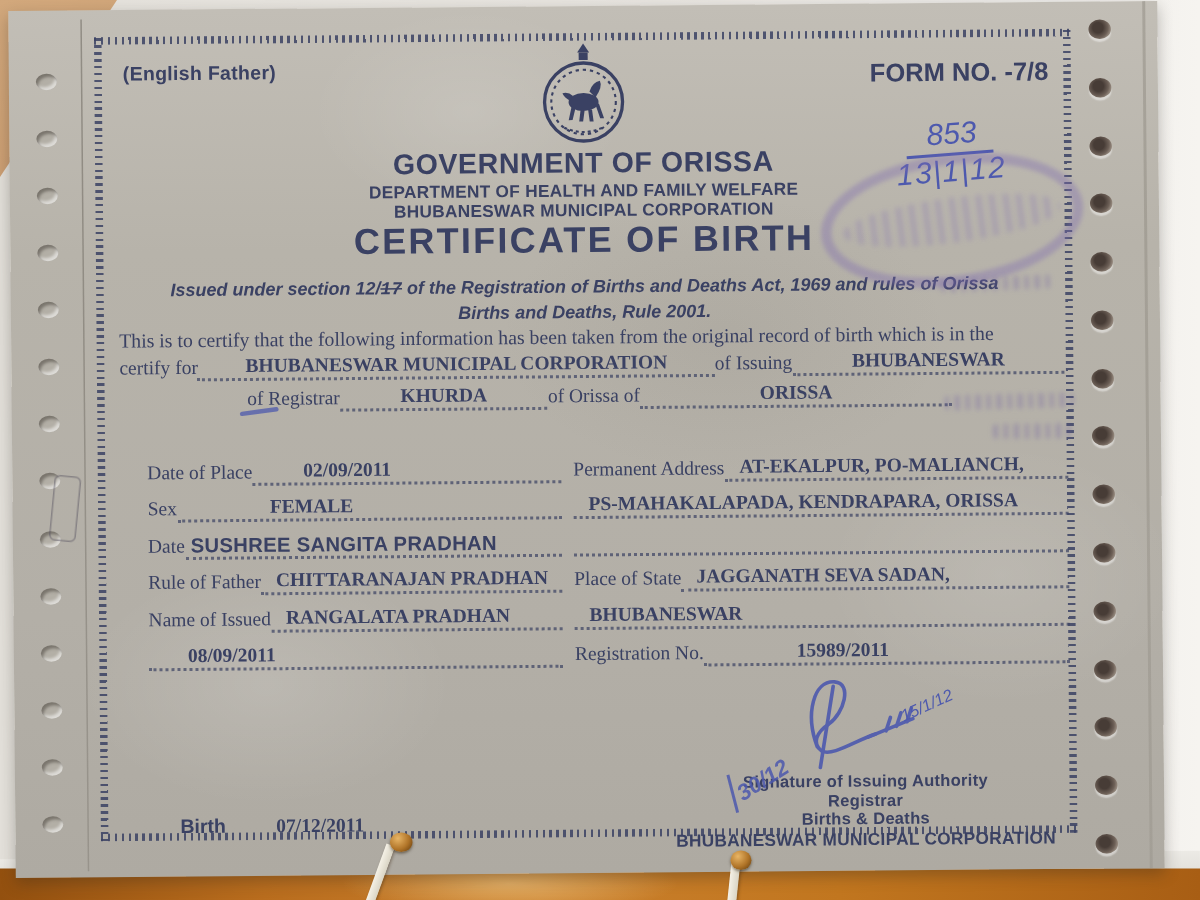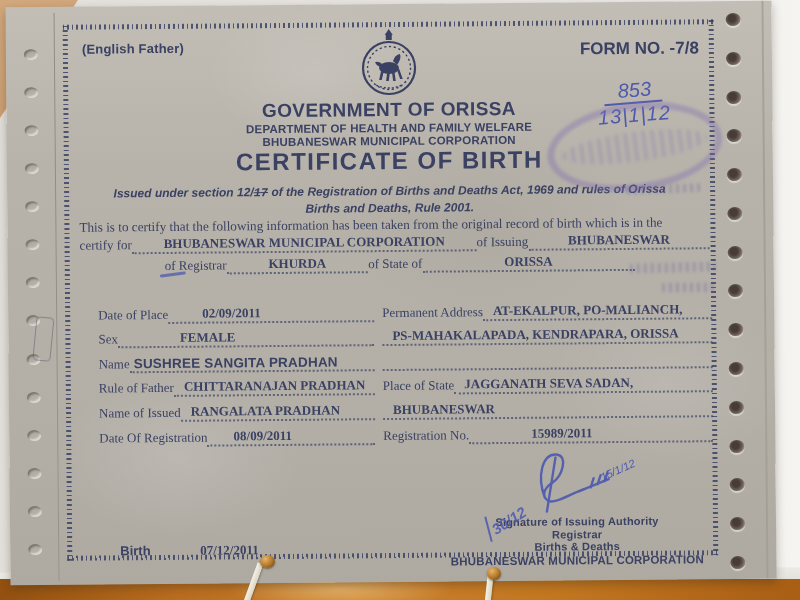--- a/index.html
+++ b/index.html
@@ -95,21 +95,21 @@
   .sig-block{position:absolute;left:368px;top:420px;width:274px;text-align:center;}
   .sig-svg{display:block;margin:0 auto;}
   .sig-lines{font-size:11px;font-weight:bold;line-height:12.5px;letter-spacing:.2px;}
   .sig-lines .l4{font-size:11.5px;margin-top:1px;}
   .scribble{position:absolute;left:418px;top:486px;font-size:15px;font-style:italic;
     font-weight:bold;color:#4d59ae;transform:rotate(-32deg);opacity:.85;}
   .scribble::before{content:"";position:absolute;left:-4px;top:-8px;width:2px;height:26px;
     background:#4d59ae;transform:rotate(18deg);}
   
   .foot-date{position:absolute;left:48px;top:514px;font-size:13px;font-weight:bold;}
-  .foot-date .dv{font-family:"Liberation Serif",serif;margin-left:46px;}
+  .foot-date .dv{font-family:"Liberation Serif",serif;margin-left:30px;}
   
   .hw-serial{position:absolute;left:520px;top:54px;color:#4d59ae;font-size:20px;
     font-style:italic;transform:rotate(-4deg);line-height:22px;text-align:center;width:90px;}
   .hw-serial .num{display:inline-block;padding:0 10px 1px 14px;border-bottom:2.5px solid #4d59ae;}
   .hw-serial .dt{letter-spacing:1px;}
   .stamp-oval{position:absolute;left:478px;top:78px;width:162px;height:74px;
     border:7px solid rgba(125,107,176,.38);border-radius:50%;
     filter:blur(1.5px);transform:rotate(-7deg);}
   .stamp-oval::after{content:"";position:absolute;left:8px;right:8px;top:30%;height:40%;
     background:repeating-linear-gradient(90deg,rgba(125,107,176,.28) 0 4px,transparent 4px 9px);
@@ -229,47 +229,46 @@
       <span class="lbl">certify for</span>
       <span class="fill" style="flex:1.9">BHUBANESWAR MUNICIPAL CORPORATION</span>
       <span class="lbl">of Issuing</span>
       <span class="fill">BHUBANESWAR</span>
     </div>
 
     <div class="hw-dash"></div>
     <div class="dotrow dist-line">
       <span class="lbl">of Registrar</span>
       <span class="fill">KHURDA</span>
-      <span class="lbl">of State of</span>
+      <span class="lbl">of Orissa of</span>
       <span class="fill" style="flex:1.5">ORISSA</span>
     </div>
 
     <div class="col col-left">
       <div class="dotrow frow">
         <span class="lbl">Date of Place</span>
         <span class="fill">02/09/2011</span>
       </div>
       <div class="dotrow frow">
         <span class="lbl">Sex</span>
         <span class="fill">FEMALE</span>
       </div>
       <div class="dotrow frow">
-        <span class="lbl">Name</span>
+        <span class="lbl">Date</span>
         <span class="fill v-name">SUSHREE SANGITA PRADHAN</span>
       </div>
       <div class="dotrow frow">
         <span class="lbl">Rule of Father</span>
         <span class="fill">CHITTARANAJAN PRADHAN</span>
       </div>
       <div class="dotrow frow">
         <span class="lbl">Name of Issued</span>
         <span class="fill">RANGALATA PRADHAN</span>
       </div>
       <div class="dotrow frow">
-        <span class="lbl">Date Of Registration</span>
         <span class="fill">08/09/2011</span>
       </div>
     </div>
 
     <div class="col col-right">
       <div class="dotrow frow">
         <span class="lbl">Permanent Address</span>
         <span class="fill">AT-EKALPUR, PO-MALIANCH,</span>
       </div>
       <div class="dotrow frow">

